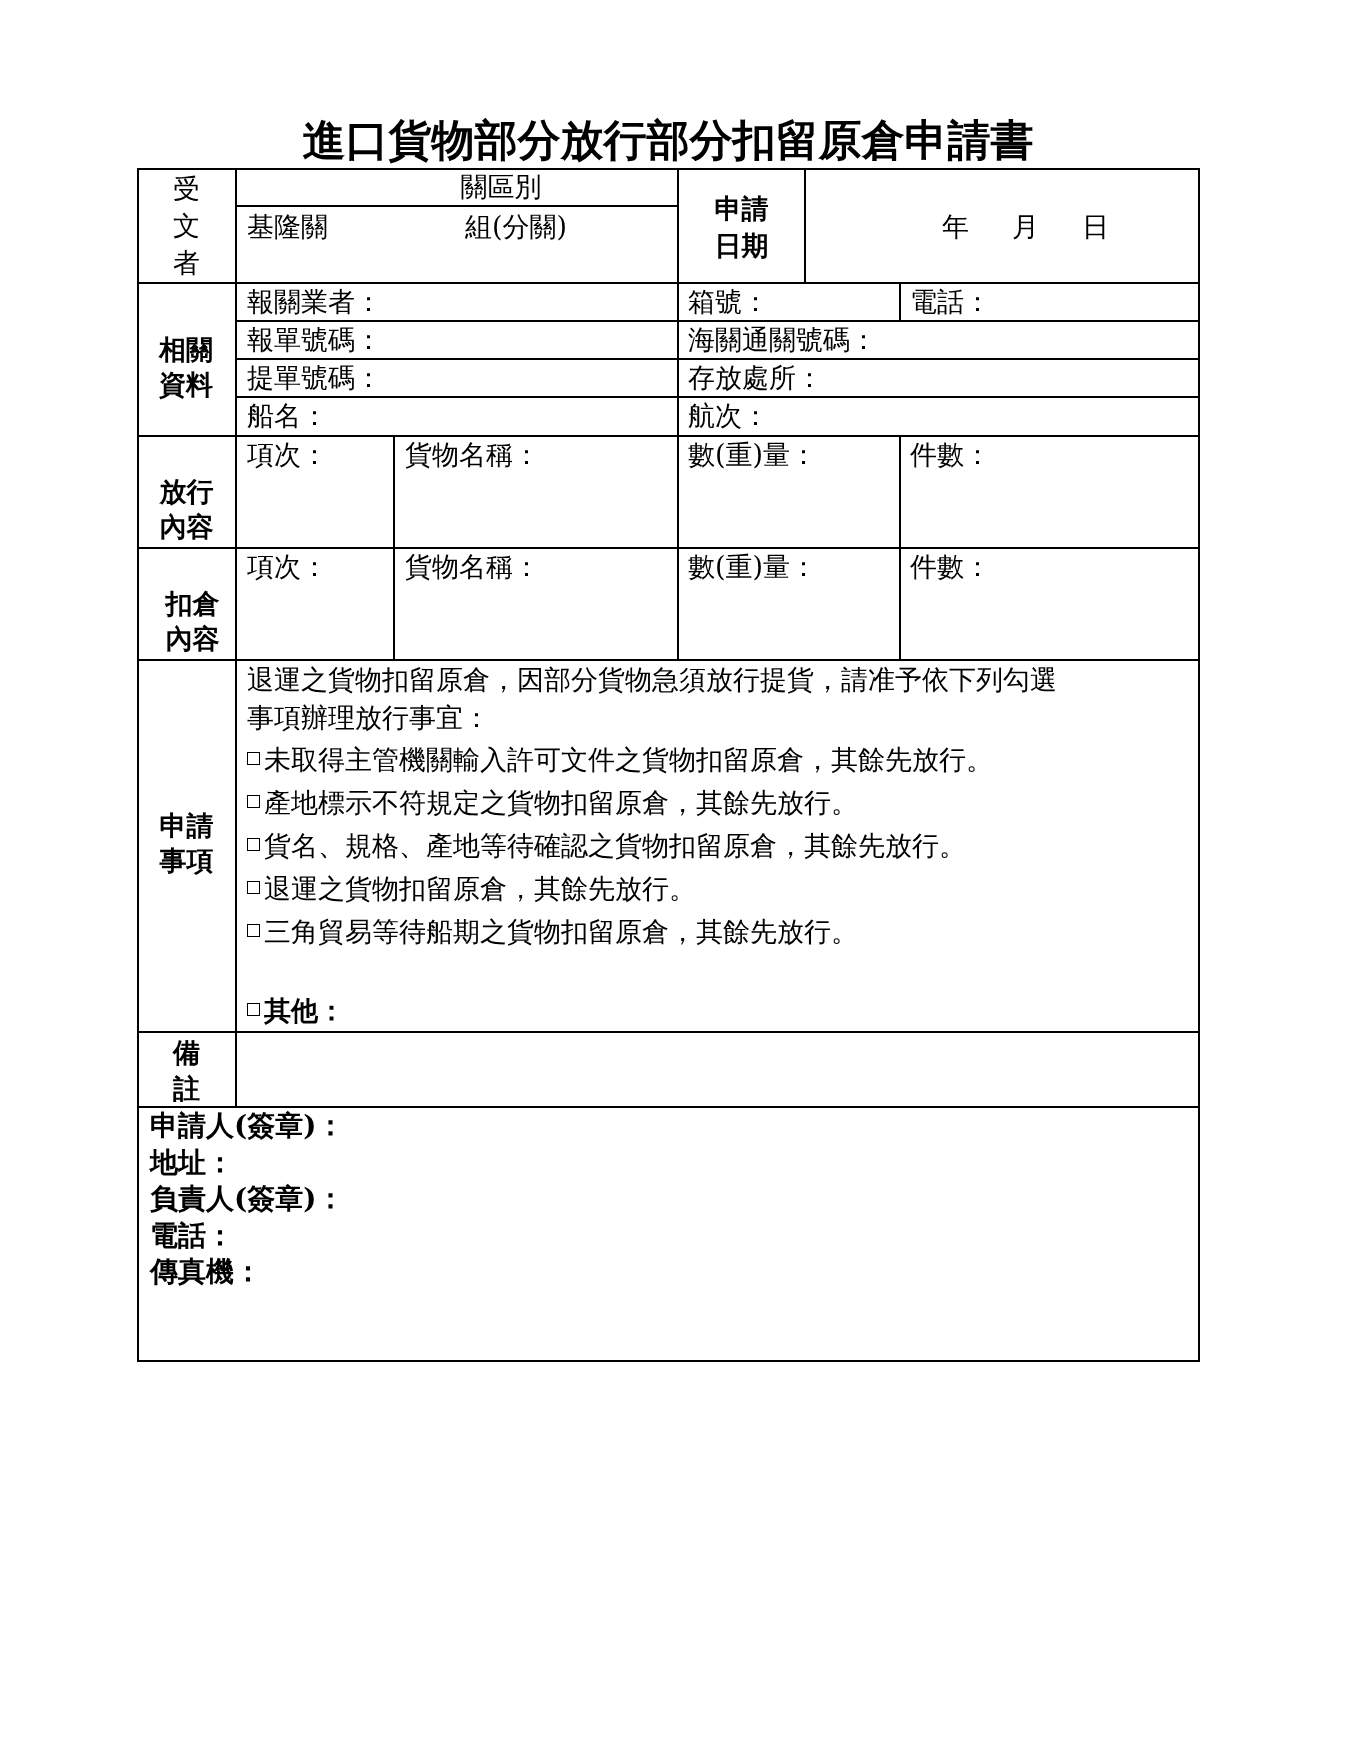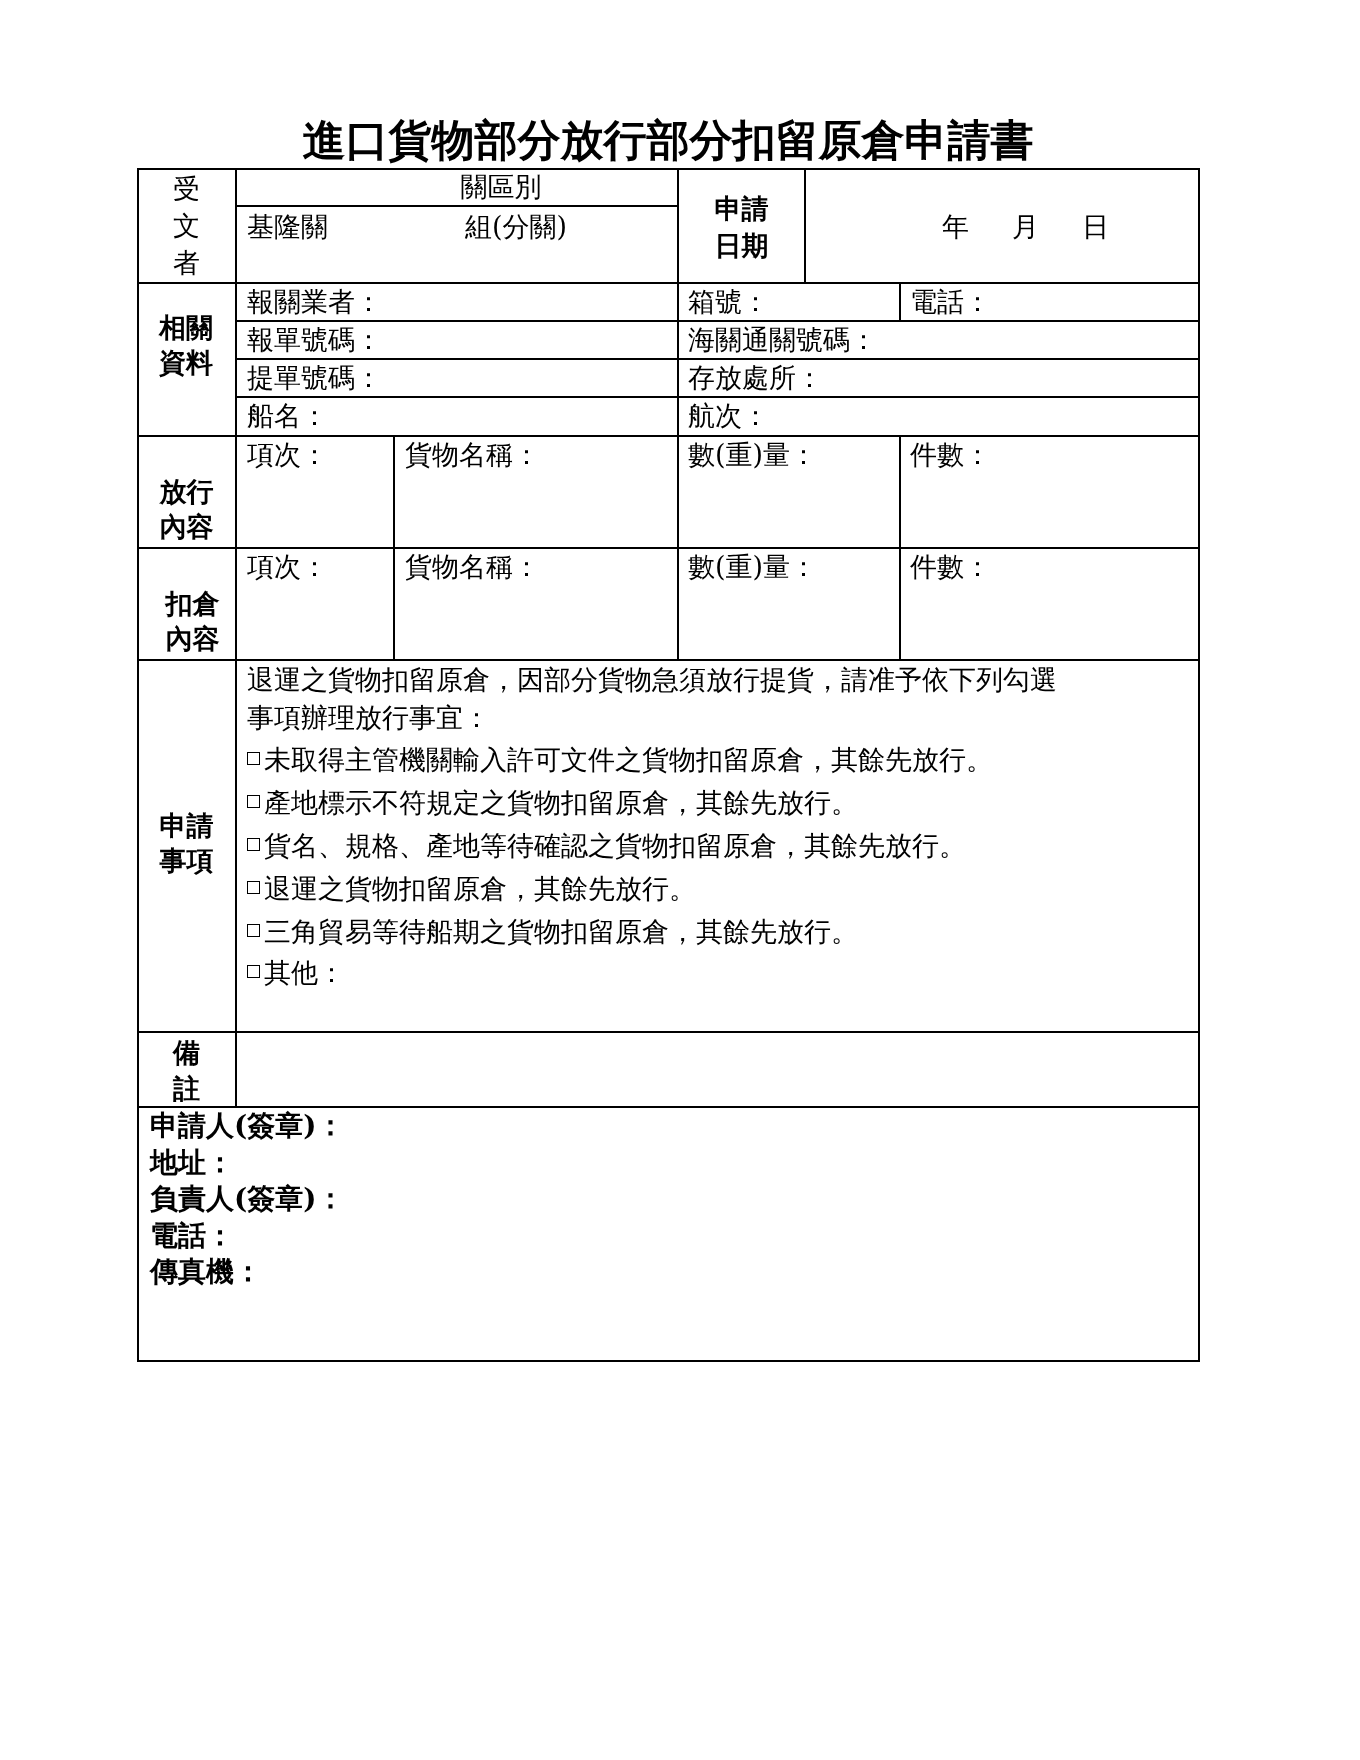--- a/index.html
+++ b/index.html
@@ -54,21 +54,21 @@
   <div class="t" style="left:247px; top:210px;">基隆關</div>
   <div class="t" style="left:425px; top:210px;margin-left:40px;">組(分關)</div>
   <div class="t" style="left:678px; width:127px; text-align:center; top:190px; line-height:37px; font-weight:bold;">
     <div>申請</div>
     <div>日期</div>
   </div>
   <div class="t" style="left:942px; top:210px;">年</div>
   <div class="t" style="left:1012px; top:210px;">月</div>
   <div class="t" style="left:1082px; top:210px;">日</div>
 
-  <div class="vert" style="left:137px; width:98px; top:310px;">
+  <div class="vert" style="left:137px; width:98px; top:332px;">
     <div>相關</div>
     <div>資料</div>
   </div>
   <div class="t" style="left:247px; top:285px;">報關業者：</div>
   <div class="t" style="left:688px; top:285px;">箱號：</div>
   <div class="t" style="left:910px; top:285px;">電話：</div>
   <div class="t" style="left:247px; top:323px;">報單號碼：</div>
   <div class="t" style="left:688px; top:323px;">海關通關號碼：</div>
   <div class="t" style="left:247px; top:361px;">提單號碼：</div>
   <div class="t" style="left:688px; top:361px;">存放處所：</div>
@@ -108,21 +108,21 @@
   </div>
   <div class="item" style="top:829px;">
     <span class="box"></span><span>貨名、規格、產地等待確認之貨物扣留原倉，其餘先放行。</span>
   </div>
   <div class="item" style="top:872px;">
     <span class="box"></span><span>退運之貨物扣留原倉，其餘先放行。</span>
   </div>
   <div class="item" style="top:915px;">
     <span class="box"></span><span>三角貿易等待船期之貨物扣留原倉，其餘先放行。</span>
   </div>
-  <div class="item" style="top:956px;">
+  <div class="item" style="top:994px;font-weight:bold;">
     <span class="box"></span><span>其他：</span>
   </div>
 
   <div class="vert" style="left:137px; width:99px; top:1035px; line-height:36px;">
     <div>備</div>
     <div>註</div>
   </div>
   <div style="position:absolute; left:237px; top:1033px; width:961px; height:73px;"></div>
 
   <div style="position:absolute; left:150px; top:1108px; font-size:28px; line-height:36.5px; font-weight:bold;">

